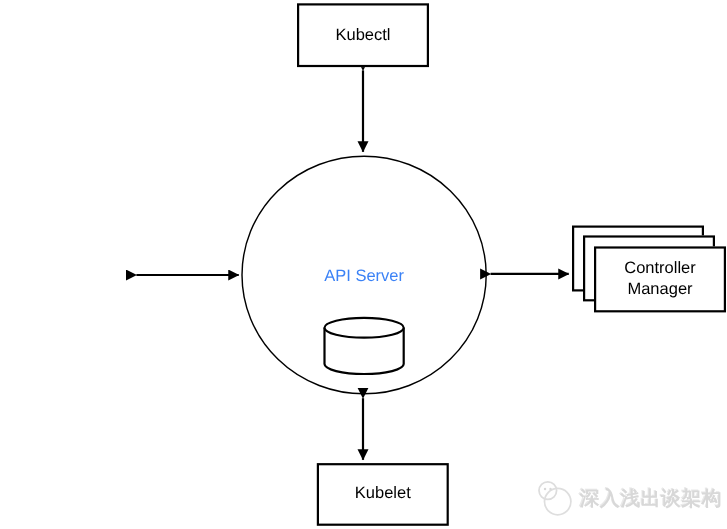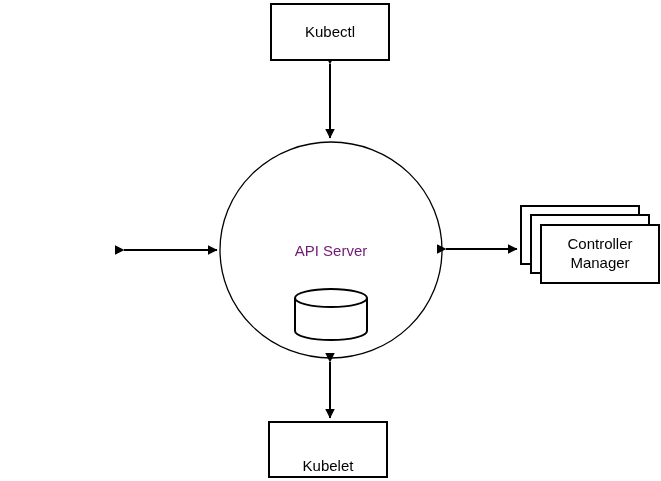--- a/index.html
+++ b/index.html
@@ -28,21 +28,21 @@
     align-items: center;
     justify-content: center;
     text-align: center;
     font-size: 15px;
     color: #000000;
     line-height: 1.25;
   }
 
   .box-kubectl   { left: 270px; top: 3px;   width: 120px; height: 58px; }
   .box-scheduler { left: 1px;   top: 221px; width: 120px; height: 59px; }
-  .box-kubelet   { left: 268px; top: 421px; width: 120px; height: 57px; align-items: flex-end; }
+  .box-kubelet   { left: 288px; top: 421px; width: 120px; height: 57px; }
 
   .stack-layer {
     position: absolute;
     width: 120px; height: 60px;
     background: #ffffff;
     border: 2px solid #000000;
   }
   .stack-back   { left: 520px; top: 205px; }
   .stack-middle { left: 530px; top: 214px; }
   .stack-front  {
@@ -52,21 +52,21 @@
     justify-content: flex-end;
     text-align: center;
     font-size: 15px;
     color: #000000;
     line-height: 1.25;
     padding: 0 14px;
   }
 
   .label {
     position: absolute;
-    color: #701a75;
+    color: #3b82f6;
     font-size: 15px;
     text-align: center;
   }
   .label-api-server {
     left: 261px; top: 242px;
     width: 140px;
   }
   .label-etcd {
     left: 291px; top: 312px;
     width: 80px;
@@ -126,14 +126,23 @@
   <div>
     <div class="stack-layer stack-back"></div>
     <div class="stack-layer stack-middle"></div>
     <div class="stack-layer stack-front">
       <span>Controller Manager</span>
     </div>
   </div>
 
   <div class="label label-api-server">API Server</div>
 
+  <div class="watermark">
+    <svg class="watermark-logo" viewBox="0 0 38 36" xmlns="http://www.w3.org/2000/svg">
+      <circle cx="12" cy="11" r="8" fill="none" stroke="#dddddd" stroke-width="1.6"></circle>
+      <circle cx="21" cy="21" r="12" fill="none" stroke="#dedede" stroke-width="1.6"></circle>
+      <circle cx="9.5" cy="9.5" r="1.1" fill="#d8d8d8"></circle>
+      <circle cx="14.5" cy="9.5" r="1.1" fill="#d8d8d8"></circle>
+    </svg>
+    <span class="watermark-text">深入浅出谈架构</span>
+  </div>
 
 </div>
 
 </body></html>

